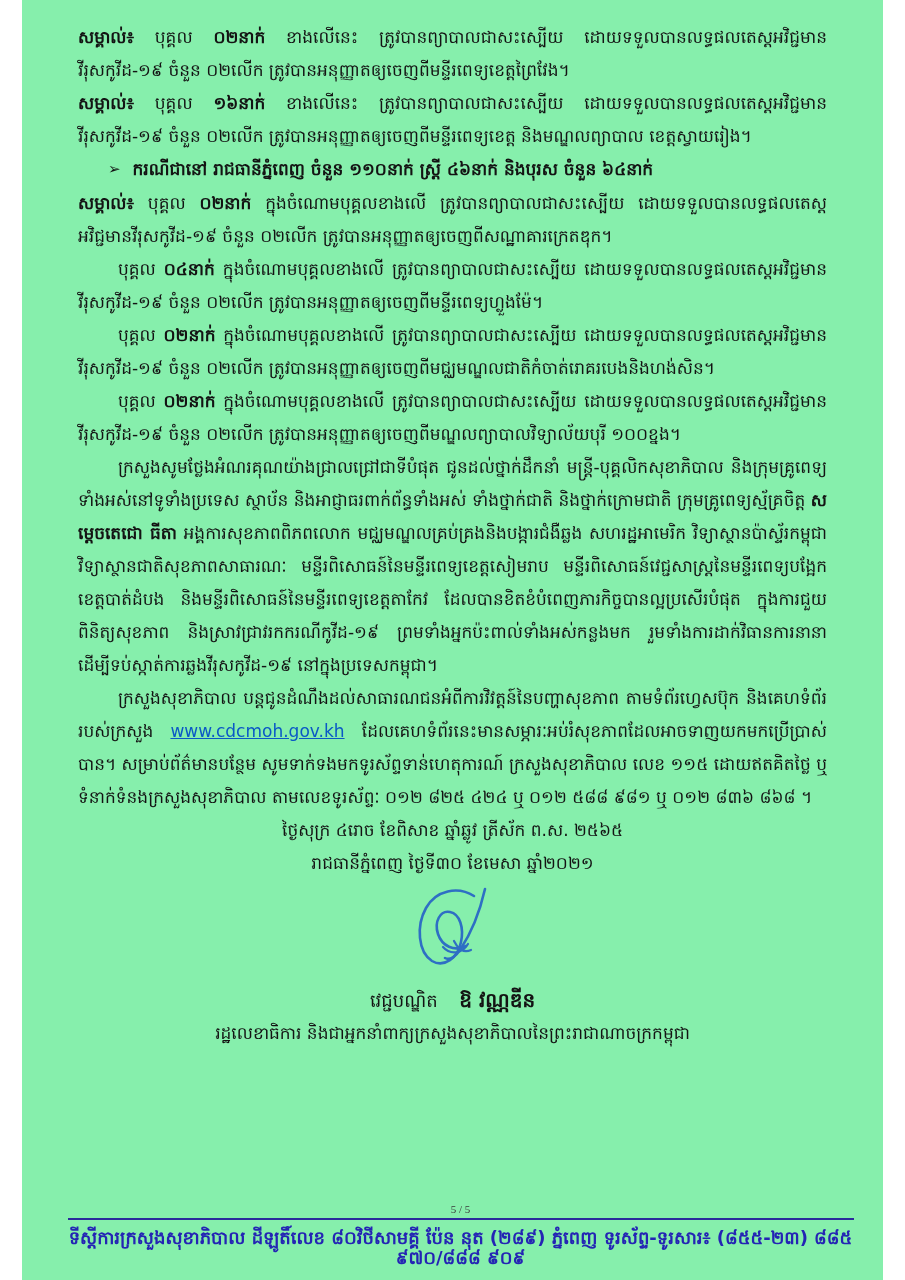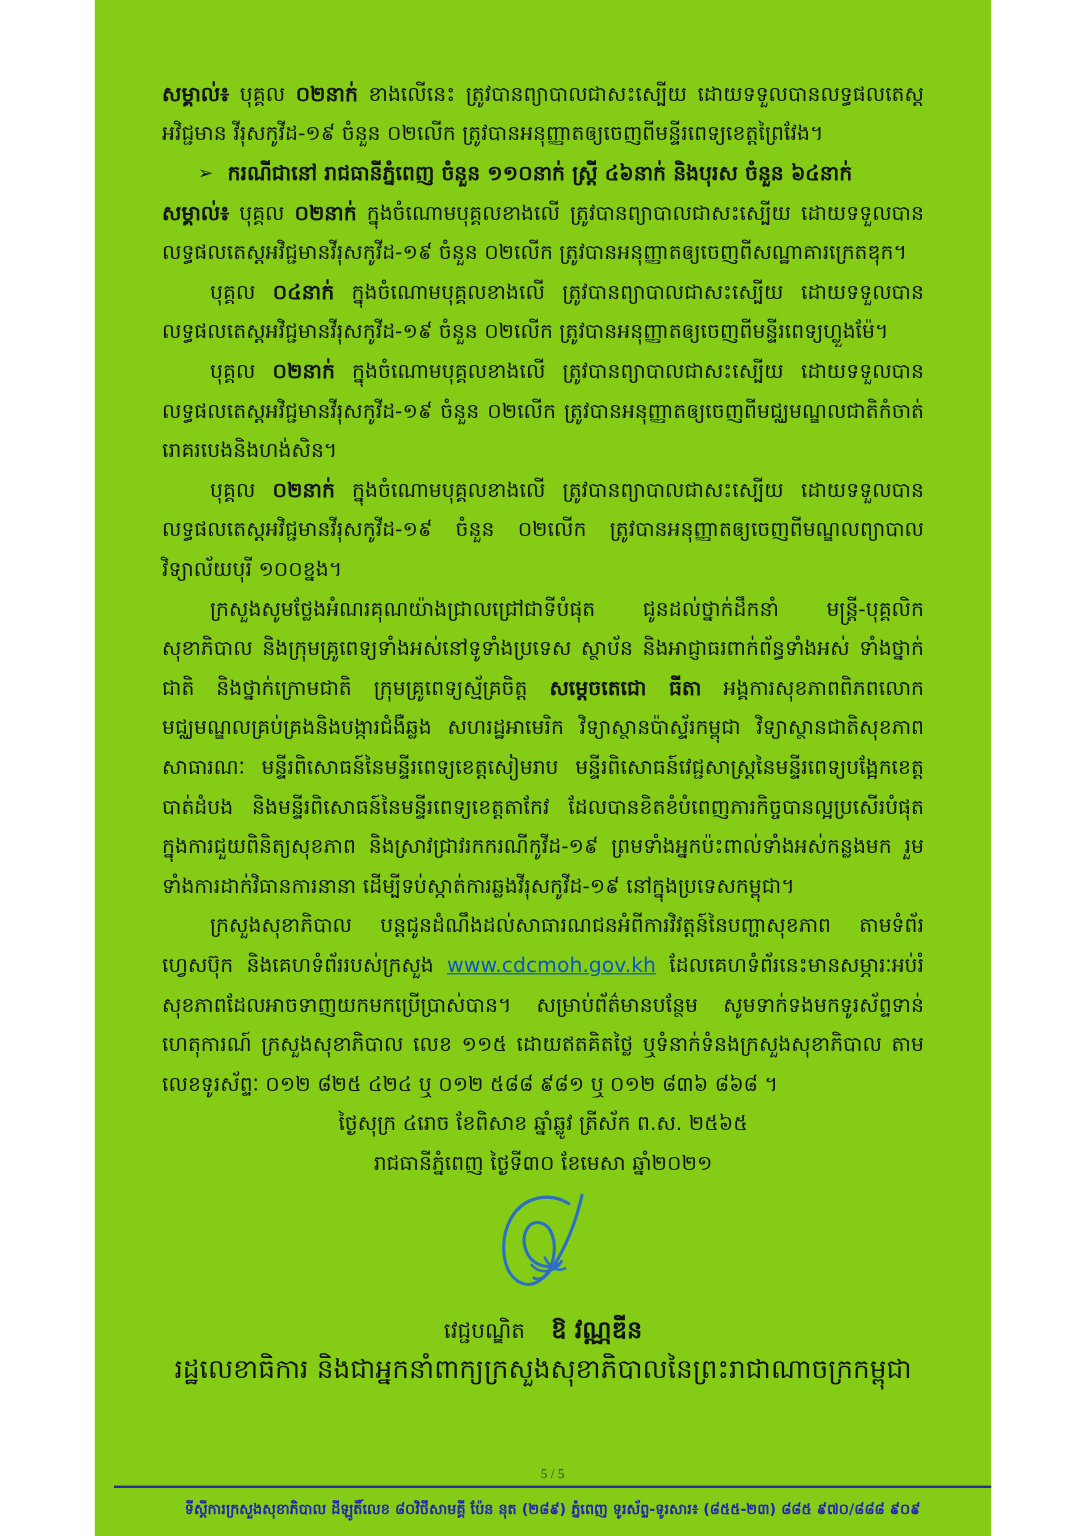--- a/index.html
+++ b/index.html
@@ -1,23 +1,23 @@
 <!DOCTYPE html>
 <html lang="km"><head>
 <meta charset="utf-8">
 <style>
   html, body { margin: 0; padding: 0; background: #ffffff; }
   .page {
     position: relative;
-    width: 747px;
+    width: 861px;
     height: 1280px;
     margin: 0 auto;
-    background: #84cc16;
+    background: #86efac;
     box-sizing: border-box;
-    padding: 63px 56px 0 56px;
+    padding: 21px 56px 0 56px;
     font-family: "DejaVu Sans", sans-serif;
     color: #131313;
     font-size: 17px;
     overflow: hidden;
   }
   .doc p {
     margin: 0;
     line-height: 33px;
     text-align: justify;
   }
@@ -52,21 +52,21 @@
   .signature-wrap svg { display: inline-block; }
   .sig-name {
     text-align: center;
     margin-top: 2px;
     font-size: 18px;
     line-height: 30px;
   }
   .sig-name .name { font-weight: bold; font-size: 20px; margin-left: 16px; }
   .sig-title {
     text-align: center;
-    font-size: 22px;
+    font-size: 17px;
     line-height: 30px;
     margin-top: 2px;
   }
   .footer {
     position: absolute;
     left: 16px;
     right: 0;
     bottom: 12px;
   }
   .page-indicator {
@@ -80,31 +80,32 @@
     width: 786px;
     margin: 0 auto;
     border: 0;
     border-top: 2px solid #2b2b9b;
   }
   .footer-address {
     margin-top: 8px;
     text-align: center;
     color: #2424b4;
     font-weight: bold;
-    font-size: 12px;
+    font-size: 18px;
     line-height: 20px;
   }
 </style>
 </head>
 <body>
 
 <div class="page">
 
   <div class="doc">
       <p class="note"><span class="b">សម្គាល់៖</span><span> បុគ្គល </span><span class="b">០២នាក់</span><span> ខាងលើនេះ ត្រូវបានព្យាបាលជាសះស្បើយ ដោយទទួលបានលទ្ធផលតេស្តអវិជ្ជមាន វីរុសកូវីដ-១៩ ចំនួន ០២លើក ត្រូវបានអនុញ្ញាតឲ្យចេញពីមន្ទីរពេទ្យខេត្តព្រៃវែង។</span></p>
+      <p class="note"><span class="b">សម្គាល់៖</span><span> បុគ្គល </span><span class="b">១៦នាក់</span><span> ខាងលើនេះ ត្រូវបានព្យាបាលជាសះស្បើយ ដោយទទួលបានលទ្ធផលតេស្តអវិជ្ជមានវីរុសកូវីដ-១៩ ចំនួន ០២លើក ត្រូវបានអនុញ្ញាតឲ្យចេញពីមន្ទីរពេទ្យខេត្ត និងមណ្ឌលព្យាបាល ខេត្តស្វាយរៀង។</span></p>
       <p class="bullet"><span class="marker">➢</span><span class="b">ករណីជានៅ រាជធានីភ្នំពេញ ចំនួន ១១០នាក់ ស្រ្តី ៤៦នាក់ និងបុរស ចំនួន ៦៤នាក់</span></p>
       <p class="note"><span class="b">សម្គាល់៖</span><span> បុគ្គល </span><span class="b">០២នាក់</span><span> ក្នុងចំណោមបុគ្គលខាងលើ ត្រូវបានព្យាបាលជាសះស្បើយ ដោយទទួលបានលទ្ធផលតេស្តអវិជ្ជមានវីរុសកូវីដ-១៩ ចំនួន ០២លើក ត្រូវបានអនុញ្ញាតឲ្យចេញពីសណ្ឋាគារក្រេតឌុក។</span></p>
       <p class="indent"><span>បុគ្គល </span><span class="b">០៤នាក់</span><span> ក្នុងចំណោមបុគ្គលខាងលើ ត្រូវបានព្យាបាលជាសះស្បើយ ដោយទទួលបានលទ្ធផលតេស្តអវិជ្ជមានវីរុសកូវីដ-១៩ ចំនួន ០២លើក ត្រូវបានអនុញ្ញាតឲ្យចេញពីមន្ទីរពេទ្យហ្លួងម៉ែ។</span></p>
       <p class="indent"><span>បុគ្គល </span><span class="b">០២នាក់</span><span> ក្នុងចំណោមបុគ្គលខាងលើ ត្រូវបានព្យាបាលជាសះស្បើយ ដោយទទួលបានលទ្ធផលតេស្តអវិជ្ជមានវីរុសកូវីដ-១៩ ចំនួន ០២លើក ត្រូវបានអនុញ្ញាតឲ្យចេញពីមជ្ឈមណ្ឌលជាតិកំចាត់រោគរបេងនិងហង់សិន។</span></p>
       <p class="indent"><span>បុគ្គល </span><span class="b">០២នាក់</span><span> ក្នុងចំណោមបុគ្គលខាងលើ ត្រូវបានព្យាបាលជាសះស្បើយ ដោយទទួលបានលទ្ធផលតេស្តអវិជ្ជមានវីរុសកូវីដ-១៩ ចំនួន ០២លើក ត្រូវបានអនុញ្ញាតឲ្យចេញពីមណ្ឌលព្យាបាលវិទ្យាល័យបុរី ១០០ខ្នង។</span></p>
       <p class="indent"><span>ក្រសួងសូមថ្លែងអំណរគុណយ៉ាងជ្រាលជ្រៅជាទីបំផុត ជូនដល់ថ្នាក់ដឹកនាំ មន្ត្រី-បុគ្គលិកសុខាភិបាល និងក្រុមគ្រូពេទ្យទាំងអស់នៅទូទាំងប្រទេស ស្ថាប័ន និងអាជ្ញាធរពាក់ព័ន្ធទាំងអស់ ទាំងថ្នាក់ជាតិ និងថ្នាក់ក្រោមជាតិ ក្រុមគ្រូពេទ្យស្ម័គ្រចិត្ត </span><span class="b">សម្តេចតេជោ ធីតា</span><span> អង្គការសុខភាពពិភពលោក មជ្ឈមណ្ឌលគ្រប់គ្រងនិងបង្ការជំងឺឆ្លង សហរដ្ឋអាមេរិក វិទ្យាស្ថានប៉ាស្ទ័រកម្ពុជា វិទ្យាស្ថានជាតិសុខភាពសាធារណៈ មន្ទីរពិសោធន៍នៃមន្ទីរពេទ្យខេត្តសៀមរាប មន្ទីរពិសោធន៍វេជ្ជសាស្ត្រនៃមន្ទីរពេទ្យបង្អែកខេត្តបាត់ដំបង និងមន្ទីរពិសោធន៍នៃមន្ទីរពេទ្យខេត្តតាកែវ ដែលបានខិតខំបំពេញភារកិច្ចបានល្អប្រសើរបំផុត ក្នុងការជួយពិនិត្យសុខភាព និងស្រាវជ្រាវរកករណីកូវីដ-១៩ ព្រមទាំងអ្នកប៉ះពាល់ទាំងអស់កន្លងមក រួមទាំងការដាក់វិធានការនានា ដើម្បីទប់ស្កាត់ការឆ្លងវីរុសកូវីដ-១៩ នៅក្នុងប្រទេសកម្ពុជា។</span></p>
       <p class="indent"><span>ក្រសួងសុខាភិបាល បន្តជូនដំណឹងដល់សាធារណជនអំពីការវិវត្តន៍នៃបញ្ហាសុខភាព តាមទំព័រហ្វេសប៊ុក និងគេហទំព័ររបស់ក្រសួង </span><a class="link" href="#">www.cdcmoh.gov.kh</a><span> ដែលគេហទំព័រនេះមានសម្ភារៈអប់រំសុខភាពដែលអាចទាញយកមកប្រើប្រាស់បាន។ សម្រាប់ព័ត៌មានបន្ថែម សូមទាក់ទងមកទូរស័ព្ទទាន់ហេតុការណ៍ ក្រសួងសុខាភិបាល លេខ ១១៥ ដោយឥតគិតថ្លៃ ឬទំនាក់ទំនងក្រសួងសុខាភិបាល តាមលេខទូរស័ព្ទៈ ០១២ ៨២៥ ៤២៤ ឬ ០១២ ៥៨៨ ៩៨១ ឬ ០១២ ៨៣៦ ៨៦៨ ។</span></p>
       <p class="center first-date"><span>ថ្ងៃសុក្រ ៤រោច ខែពិសាខ ឆ្នាំឆ្លូវ ត្រីស័ក ព.ស. ២៥៦៥</span></p>
       <p class="center"><span>រាជធានីភ្នំពេញ ថ្ងៃទី៣០ ខែមេសា ឆ្នាំ២០២១</span></p>
     </div>

